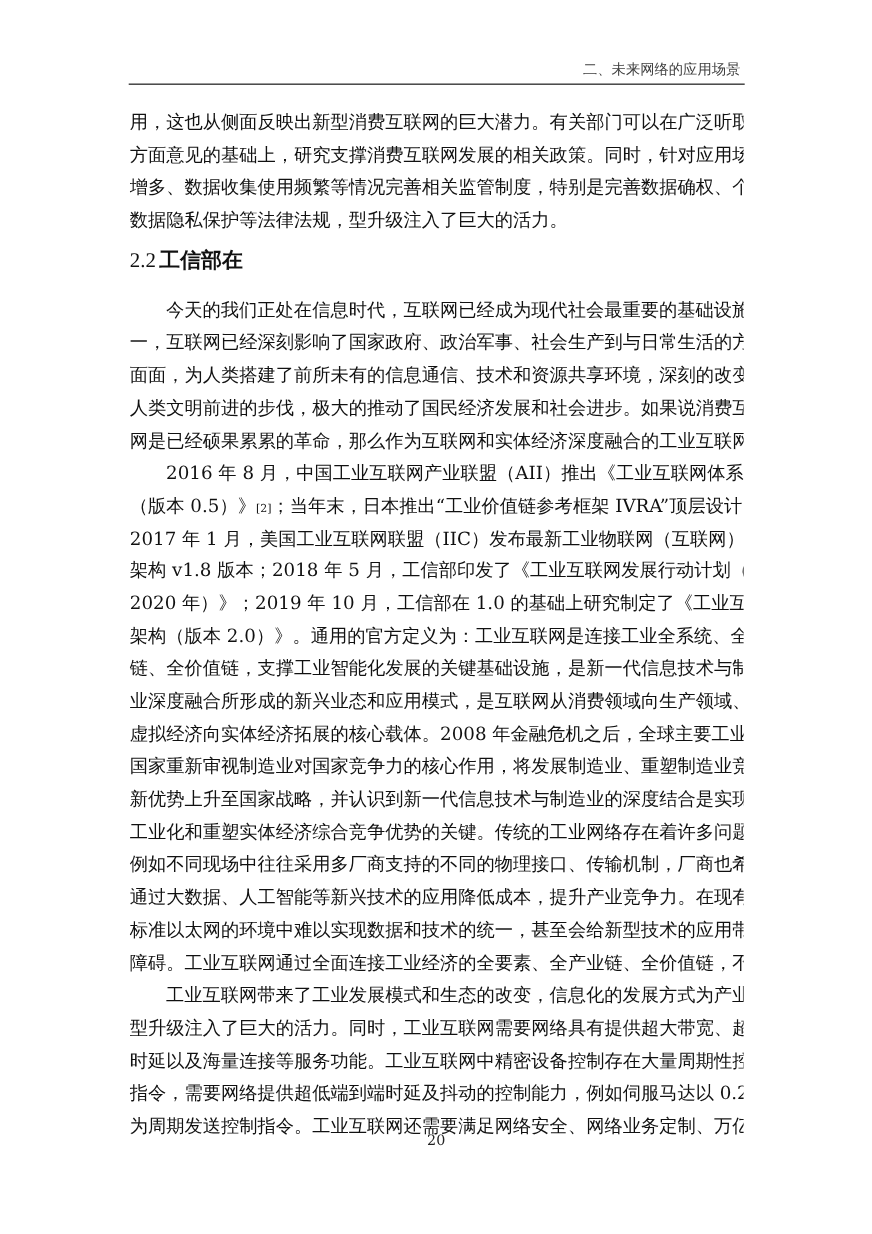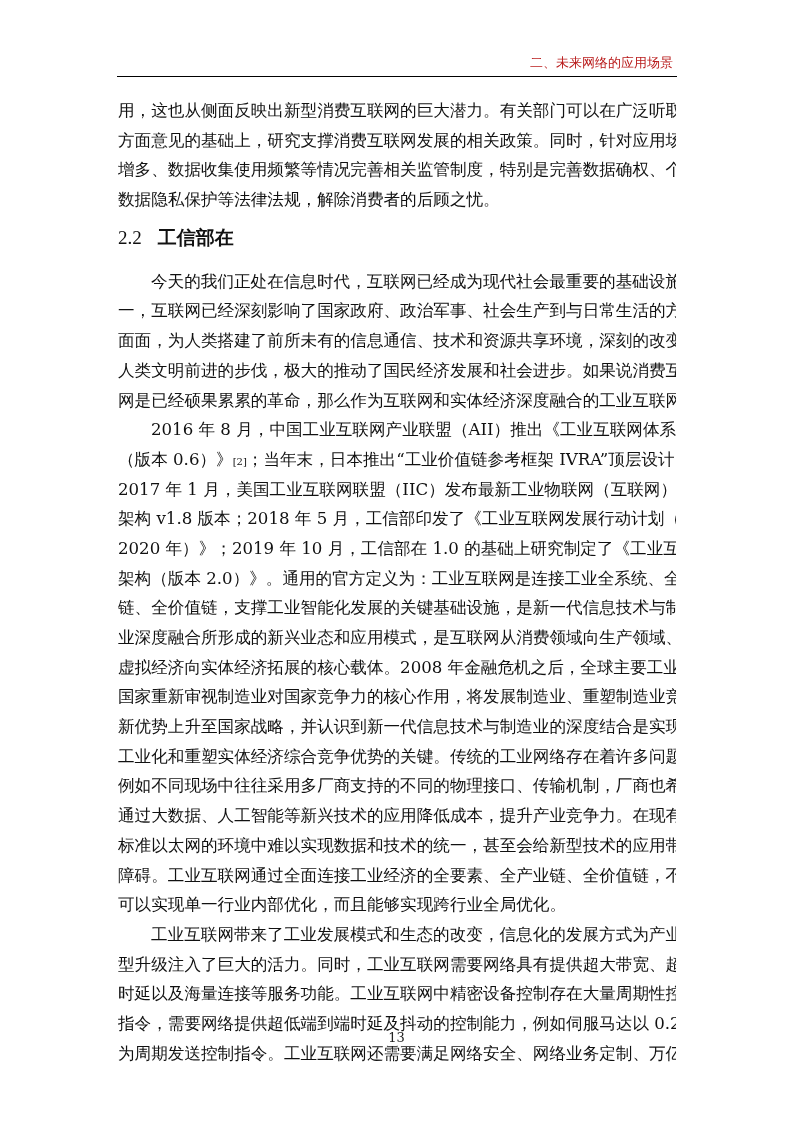--- a/index.html
+++ b/index.html
@@ -1,81 +1,80 @@
 <!DOCTYPE html>
 <html><head>
 <meta charset="utf-8">
 <style>
   html, body { margin: 0; padding: 0; background: #ffffff; }
   body { width: 793px; height: 1122px; position: relative; overflow: hidden;
          font-family: "DejaVu Serif", "Liberation Serif", serif; color: #111; }
   .header { position: absolute; left: 117px; top: 52px; width: 560px; height: 24px;
             border-bottom: 1.5px solid #000; }
-  .header-text { position: absolute; right: 4px; top: 2px; font-size: 13px; color: #b91c1c; text-align: center; }
+  .header-text { position: absolute; right: 4px; top: 2px; font-size: 13px; color: #404040; text-align: center; }
   .body-area { position: absolute; left: 118px; top: 96px; width: 558px; }
   .line { font-size: 16.6px; line-height: 29.7px; height: 29.7px; white-space: nowrap;
           text-align: justify; text-align-last: justify; overflow: hidden; }
   .line.last { text-align-last: left; }
   .line.indent { padding-left: 33px; }
   .heading { font-family: "DejaVu Sans", "Liberation Sans", sans-serif; font-size: 19px;
              font-weight: bold; height: 52px; line-height: 44px; margin-top: 0px; }
-  .heading .num { font-family: "Liberation Serif", serif; font-weight: normal; margin-right: 16px; }
+  .heading .num { font-family: "Liberation Serif", serif; font-weight: normal; margin-right: 3px; }
   .cite { font-size: 10px; vertical-align: baseline; }
   .page-num { position: absolute; left: 0; width: 793px; top: 1030px; text-align: center;
               font-size: 13px; color: #222; }
 </style>
 </head>
 <body>
 
 <div class="header">
   <span class="header-text">二、未来网络的应用场景</span>
 </div>
 
 <div class="body-area">
   <div>
     <div class="line">用，这也从侧面反映出新型消费互联网的巨大潜力。有关部门可以在广泛听取各</div>
     <div class="line">方面意见的基础上，研究支撑消费互联网发展的相关政策。同时，针对应用场景</div>
     <div class="line">增多、数据收集使用频繁等情况完善相关监管制度，特别是完善数据确权、个人</div>
-    <div class="line last">数据隐私保护等法律法规，解除消费者的后顾之忧。</div>
+    <div class="line last">数据隐私保护等法律法规，型升级注入了巨大的活力。</div>
   </div>
 
   <div class="heading">
     <span class="num">2.2</span><span>工信部在</span>
   </div>
 
   <div>
     <div class="line indent">今天的我们正处在信息时代，互联网已经成为现代社会最重要的基础设施之</div>
     <div class="line">一，互联网已经深刻影响了国家政府、政治军事、社会生产到与日常生活的方方</div>
     <div class="line">面面，为人类搭建了前所未有的信息通信、技术和资源共享环境，深刻的改变着</div>
     <div class="line">人类文明前进的步伐，极大的推动了国民经济发展和社会进步。如果说消费互联</div>
     <div class="line">网是已经硕果累累的革命，那么作为互联网和实体经济深度融合的工业互联网就</div>
   </div>
 
   <div>
     <div class="line indent">2016 年 8 月，中国工业互联网产业联盟（AII）推出《工业互联网体系架构</div>
-    <div class="line"><span>（版本 0.6）》</span><span class="cite">[2]</span><span>；当年末，日本推出“工业价值链参考框架 IVRA”顶层设计；</span></div>
+    <div class="line"><span>（版本 0.5）》</span><span class="cite">[2]</span><span>；当年末，日本推出“工业价值链参考框架 IVRA”顶层设计；</span></div>
     <div class="line">2017 年 1 月，美国工业互联网联盟（IIC）发布最新工业物联网（互联网）参考</div>
     <div class="line">架构 v1.8 版本；2018 年 5 月，工信部印发了《工业互联网发展行动计划（2018-</div>
     <div class="line">2020 年）》；2019 年 10 月，工信部在 1.0 的基础上研究制定了《工业互联网体系</div>
     <div class="line">架构（版本 2.0）》。通用的官方定义为：工业互联网是连接工业全系统、全产业</div>
     <div class="line">链、全价值链，支撑工业智能化发展的关键基础设施，是新一代信息技术与制造</div>
     <div class="line">业深度融合所形成的新兴业态和应用模式，是互联网从消费领域向生产领域、从</div>
     <div class="line">虚拟经济向实体经济拓展的核心载体。2008 年金融危机之后，全球主要工业化</div>
     <div class="line">国家重新审视制造业对国家竞争力的核心作用，将发展制造业、重塑制造业竞争</div>
     <div class="line">新优势上升至国家战略，并认识到新一代信息技术与制造业的深度结合是实现再</div>
     <div class="line">工业化和重塑实体经济综合竞争优势的关键。传统的工业网络存在着许多问题，</div>
     <div class="line">例如不同现场中往往采用多厂商支持的不同的物理接口、传输机制，厂商也希望</div>
     <div class="line">通过大数据、人工智能等新兴技术的应用降低成本，提升产业竞争力。在现有的</div>
     <div class="line">标准以太网的环境中难以实现数据和技术的统一，甚至会给新型技术的应用带来</div>
     <div class="line">障碍。工业互联网通过全面连接工业经济的全要素、全产业链、全价值链，不仅</div>
-    <div class="line last">可以实现单一行业内部优化，而且能够实现跨行业全局优化。</div>
   </div>
 
   <div>
     <div class="line indent">工业互联网带来了工业发展模式和生态的改变，信息化的发展方式为产业转</div>
     <div class="line">型升级注入了巨大的活力。同时，工业互联网需要网络具有提供超大带宽、超低</div>
     <div class="line">时延以及海量连接等服务功能。工业互联网中精密设备控制存在大量周期性控制</div>
     <div class="line">指令，需要网络提供超低端到端时延及抖动的控制能力，例如伺服马达以 0.25ms</div>
     <div class="line">为周期发送控制指令。工业互联网还需要满足网络安全、网络业务定制、万亿级</div>
   </div>
 </div>
 
-<div class="page-num">13</div>
+<div class="page-num">20</div>
 
 </body></html>

